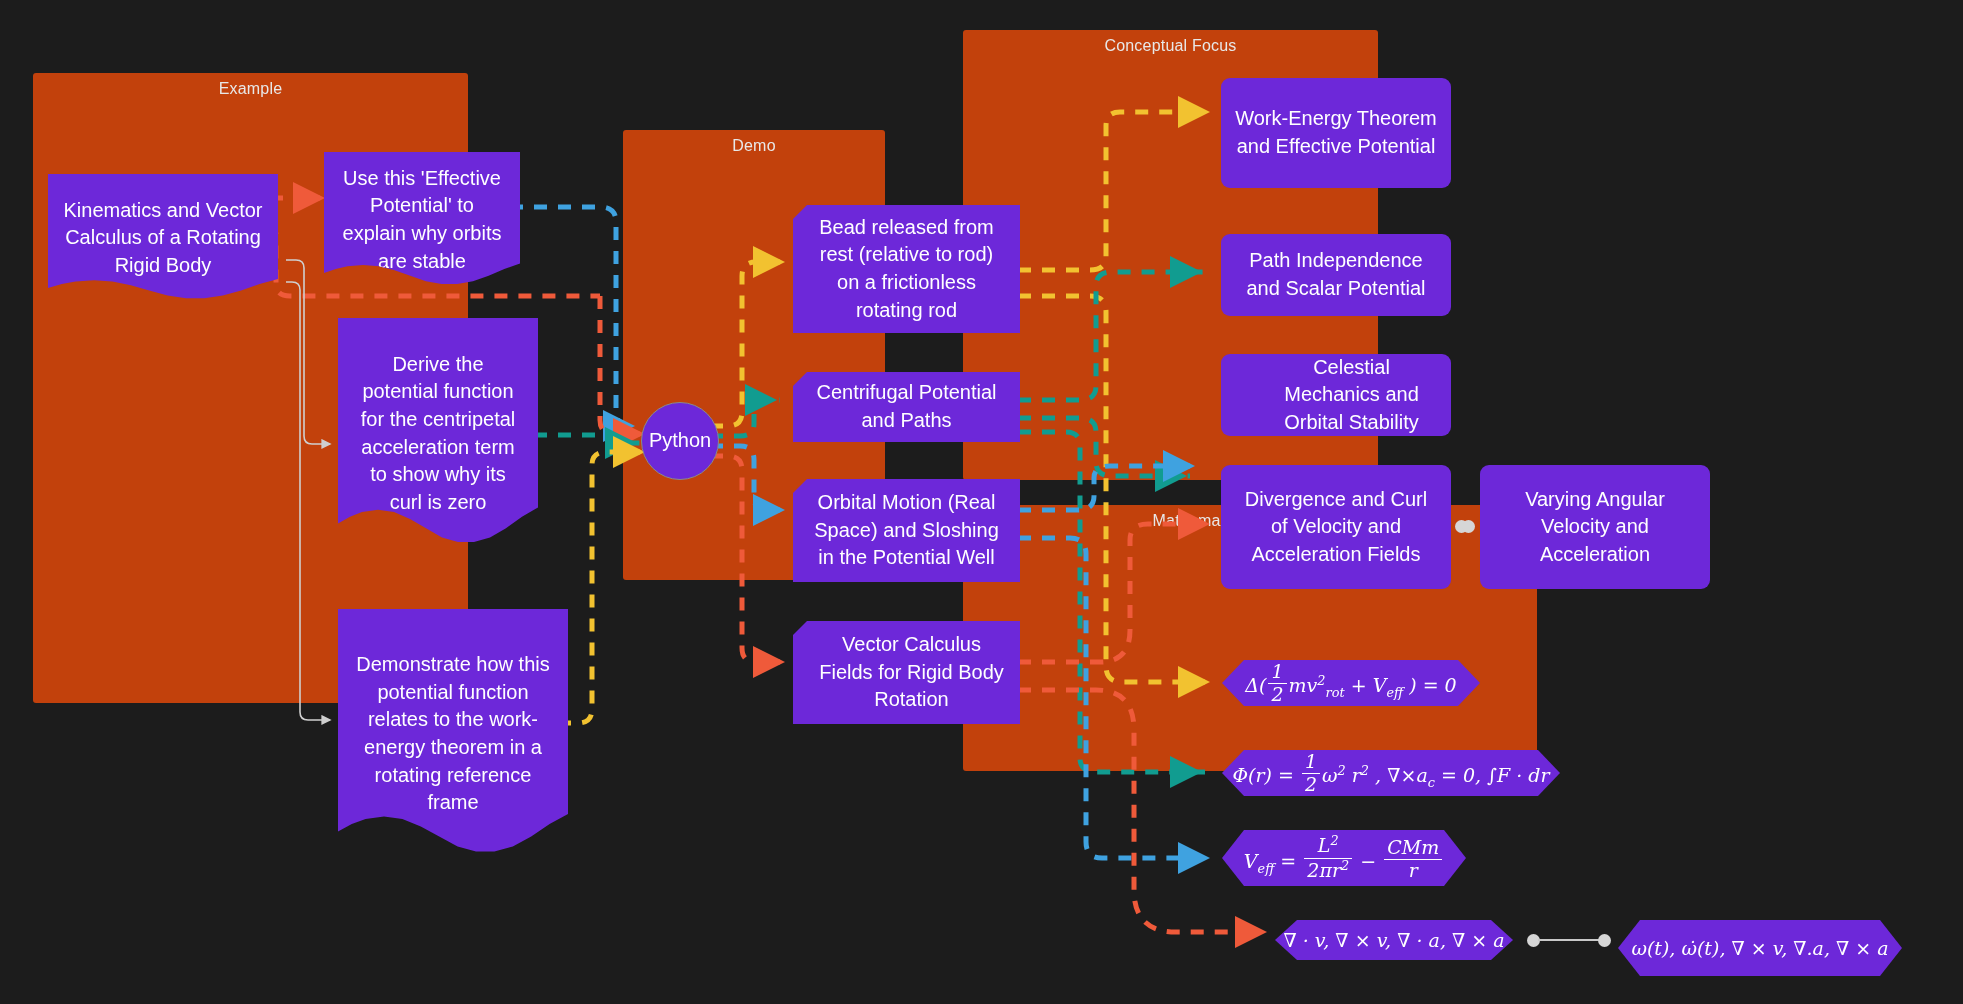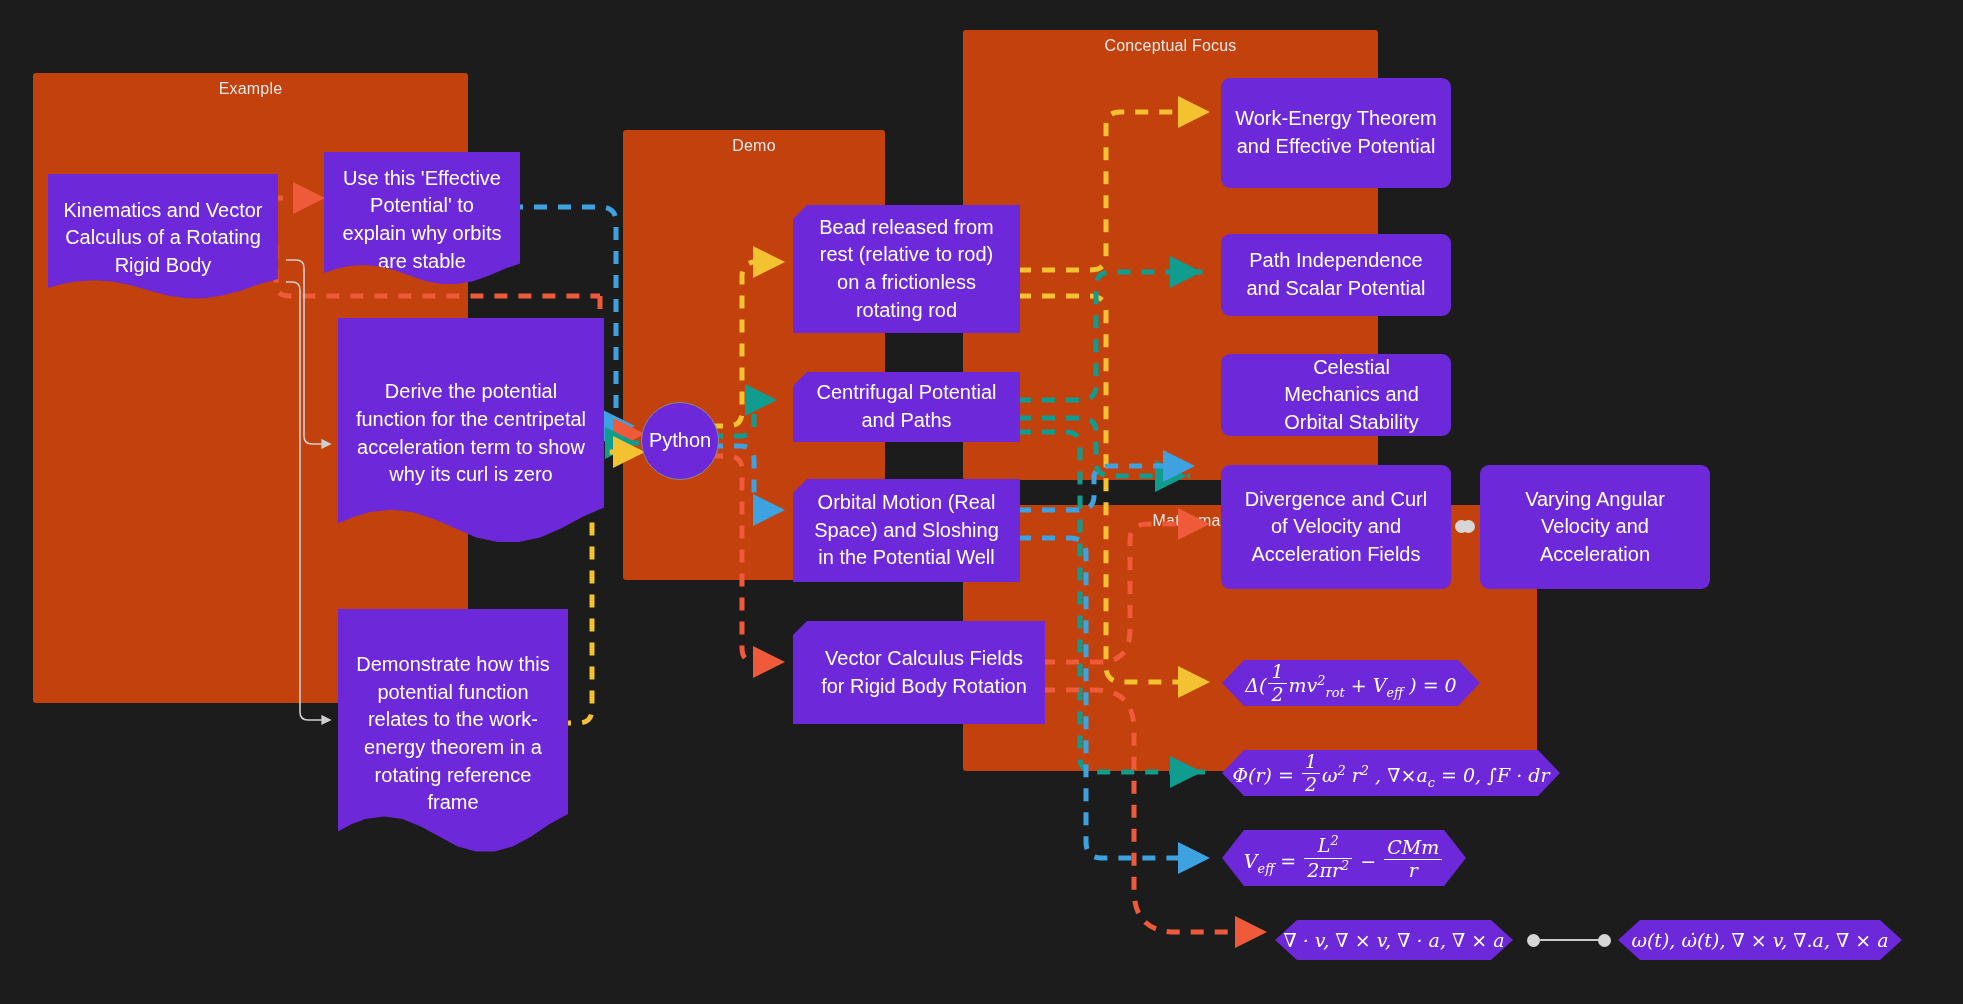--- a/index.html
+++ b/index.html
@@ -182,41 +182,41 @@
     </g>
   </svg>
 
   <div class="node n-doc" style="left:48px;top:174px;width:230px;height:128px;">
     <span class="label">Kinematics and Vector Calculus of a Rotating Rigid Body</span>
   </div>
 
   <div class="node n-doc" style="left:324px;top:128px;width:196px;height:136px;margin-top:24px;">
     <span class="label">Use this 'Effective Potential' to explain why orbits are stable</span>
   </div>
-  <div class="node n-doc" style="left:338px;top:318px;width:266px;height:231px;">
+  <div class="node n-doc" style="left:338px;top:318px;width:200px;height:231px;">
     <span class="label">Derive the potential function for the centripetal acceleration term to show why its curl is zero</span>
   </div>
   <div class="node n-doc" style="left:338px;top:609px;width:230px;height:250px;">
     <span class="label">Demonstrate how this potential function relates to the work-energy theorem in a rotating reference frame</span>
   </div>
 
   <div class="node n-circle" style="left:641px;top:402px;width:78px;height:78px;">
     <span class="label">Python</span>
   </div>
 
   <div class="node n-card" style="left:793px;top:205px;width:227px;height:128px;">
     <span class="label">Bead released from rest (relative to rod) on a frictionless rotating rod</span>
   </div>
   <div class="node n-card" style="left:793px;top:372px;width:227px;height:70px;">
     <span class="label">Centrifugal Potential and Paths</span>
   </div>
   <div class="node n-card" style="left:793px;top:479px;width:227px;height:103px;">
     <span class="label">Orbital Motion (Real Space) and Sloshing in the Potential Well</span>
   </div>
-  <div class="node n-card" style="left:793px;top:621px;width:252px;height:103px;padding-left:10px;">
+  <div class="node n-card" style="left:793px;top:621px;width:227px;height:103px;padding-left:10px;">
     <span class="label">Vector Calculus Fields for Rigid Body Rotation</span>
   </div>
 
   <div class="node n-round" style="left:1221px;top:78px;width:230px;height:110px;">
     <span class="label">Work-Energy Theorem and Effective Potential</span>
   </div>
   <div class="node n-round" style="left:1221px;top:234px;width:230px;height:82px;">
     <span class="label">Path Independence and Scalar Potential</span>
   </div>
   <div class="node n-round" style="left:1221px;top:354px;width:230px;height:82px;padding-left:31px;">
@@ -241,21 +241,21 @@
   </div>
 
   <div class="node n-hex" style="left:1222px;top:830px;width:244px;height:56px;">
     <span class="label f">V<sub>eff</sub> = <span class="frac"><span class="num">L<sup>2</sup></span><span class="den">2πr<sup>2</sup></span></span> − <span class="frac"><span class="num">CMm</span><span class="den">r</span></span></span>
   </div>
 
   <div class="node n-hex" style="left:1275px;top:920px;width:238px;height:40px;">
     <span class="label f">∇ · v, ∇ × v, ∇ · a, ∇ × a</span>
   </div>
 
-  <div class="node n-hex" style="left:1618px;top:920px;width:284px;height:40px;">
+  <div class="node n-hex" style="left:1618px;top:920px;width:284px;height:56px;">
     <span class="label f">ω(t), ω̇(t), ∇ × v, ∇.a, ∇ × a</span>
   </div>
 
   <div class="dot" style="left:1527px;top:934px;"></div>
   <div class="dotline" style="left:1538px;top:939px;width:64px;"></div>
   <div class="dot" style="left:1598px;top:934px;"></div>
 
 </div>
 
 </body></html>

